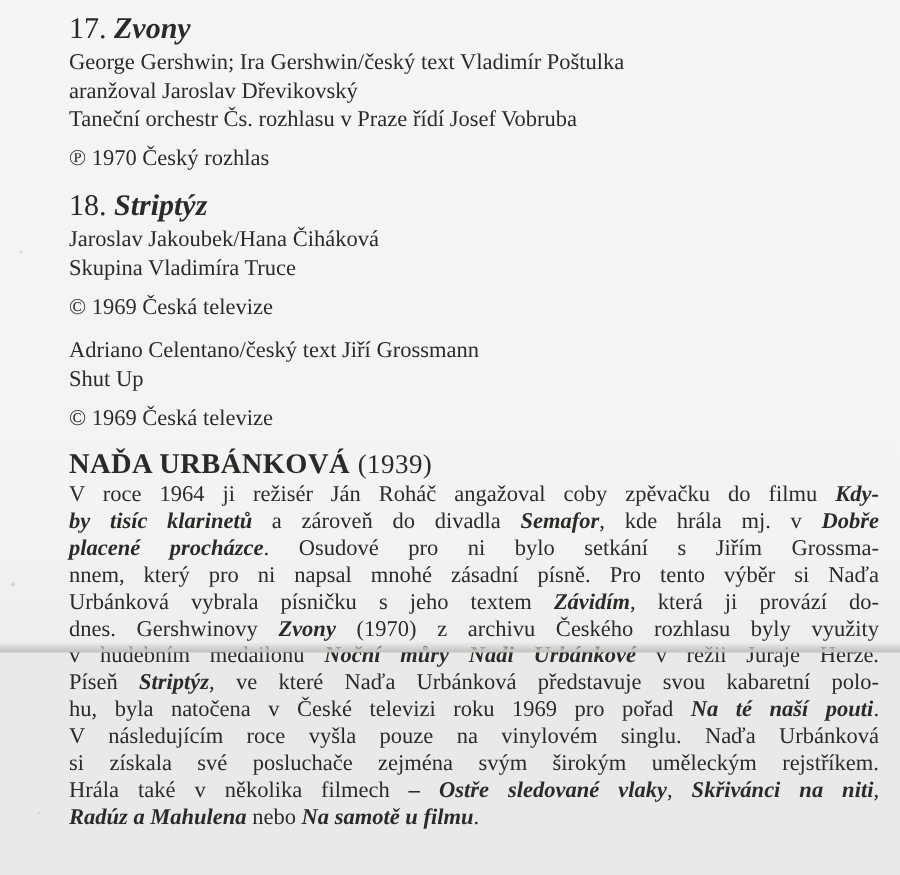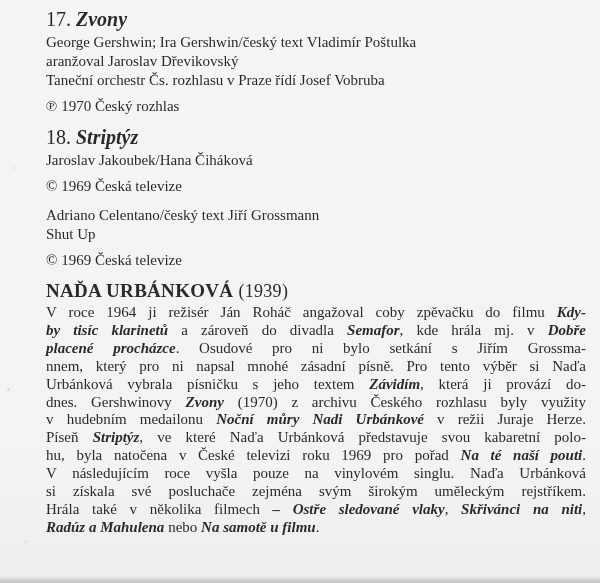--- a/index.html
+++ b/index.html
@@ -4,21 +4,21 @@
 <style>
   html, body { margin: 0; padding: 0; }
   body {
     width: 600px; height: 583px;
     background: #e9e8ea;
     font-family: "Liberation Serif", "DejaVu Serif", serif;
     overflow: hidden;
   }
   .page {
     position: relative;
-    width: 600px; height: 583px;
+    width: 600px; height: 435px;
     box-sizing: border-box;
     padding: 8px 14px 0 46px;
     background: linear-gradient(180deg, #f6f5f6 0%, #f4f3f4 80%, #efeeee 98%);
     color: #2b2a27;
   }
   .track { margin: 0 0 10px 0; }
   .track-title {
     margin: 0 0 2px 0;
     font-size: 20px;
     line-height: 23px;
@@ -82,20 +82,21 @@
     <h2 class="track-title"><span>17.</span>&nbsp;<span class="bi">Zvony</span></h2>
     <p class="credit">George Gershwin; Ira Gershwin/český text Vladimír Poštulka</p>
     <p class="credit">aranžoval Jaroslav Dřevikovský</p>
     <p class="credit">Taneční orchestr Čs. rozhlasu v Praze řídí Josef Vobruba</p>
     <p class="copyright">℗ 1970 Český rozhlas</p>
   </section>
 
   <section class="track">
     <h2 class="track-title"><span>18.</span>&nbsp;<span class="bi">Striptýz</span></h2>
     <p class="credit">Jaroslav Jakoubek/Hana Čiháková</p>
+    <p class="credit">Skupina Vladimíra Truce</p>
     <p class="copyright">© 1969 Česká televize</p>
   </section>
 
   <section class="track">
     <p class="credit">Adriano Celentano/český text Jiří Grossmann</p>
     <p class="credit">Shut Up</p>
     <p class="copyright">© 1969 Česká televize</p>
   </section>
 
   <section class="bio">

